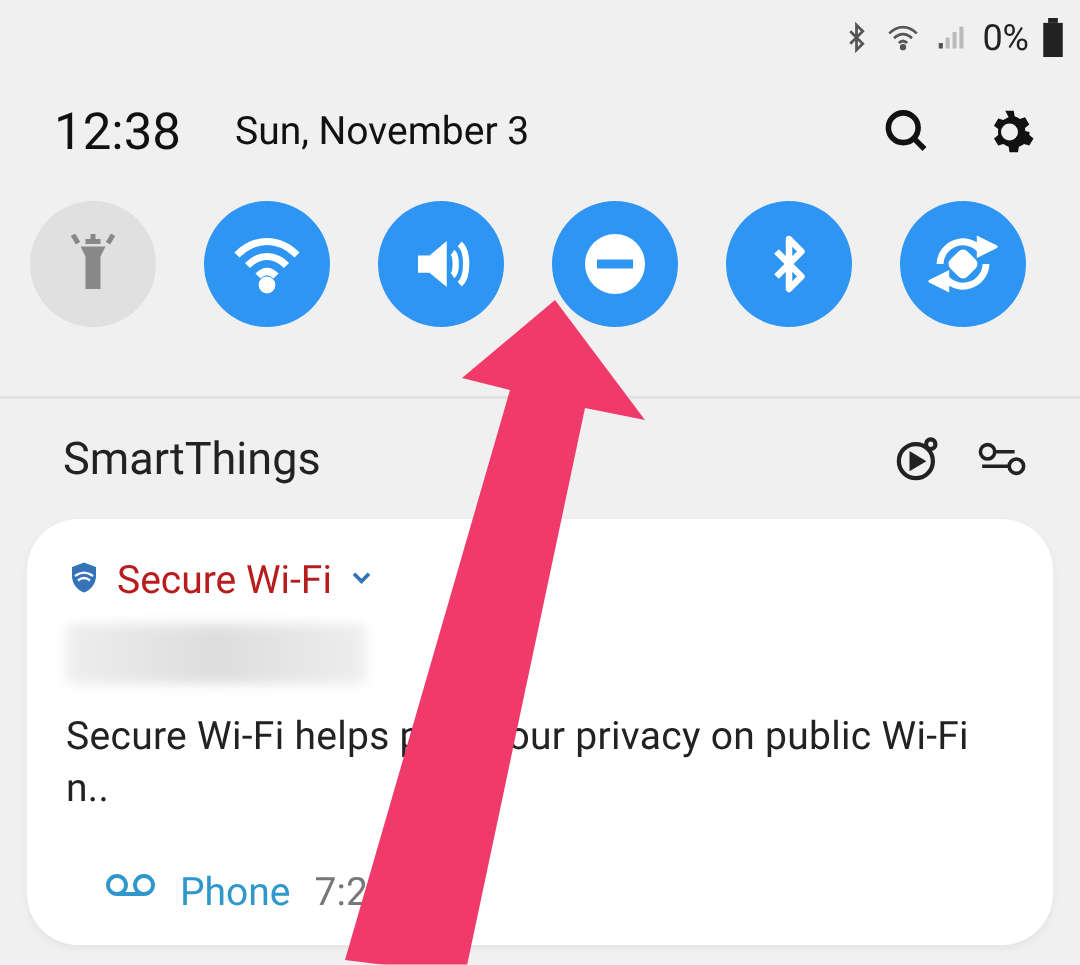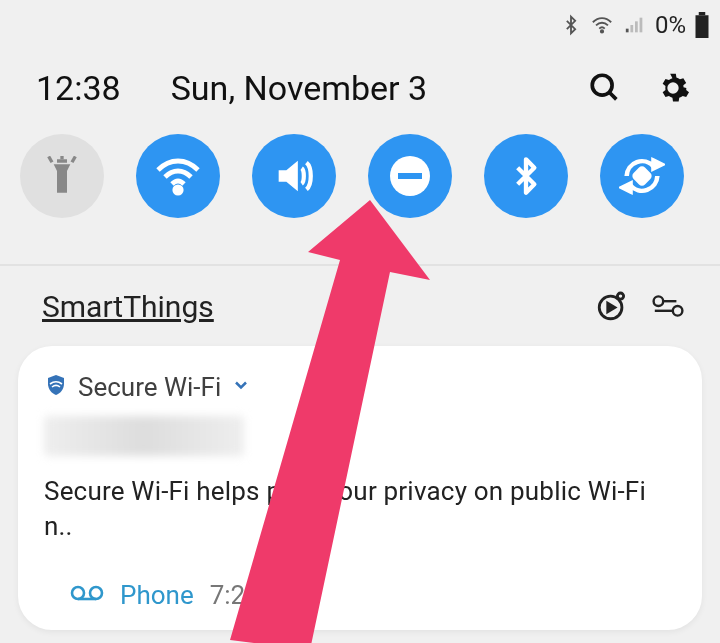--- a/index.html
+++ b/index.html
@@ -22,21 +22,21 @@
   .status-bar .glyph { color: #555; }
   .status-bar .battery-text { font-size: 24px; color: #222; }
   .status-bar svg { display: block; }
   .panel-header {
     display: flex;
     align-items: center;
     padding: 18px 28px 6px 36px;
     gap: 30px;
   }
   .time { font-size: 34px; color: #111; font-weight: 400; }
-  .date { font-size: 34px; color: #111; font-weight: 400; margin-left: 20px; }
+  .date { font-size: 26px; color: #111; font-weight: 400; margin-left: 6px; }
   .spacer { flex: 1; }
   .hdr-icon { width: 38px; height: 38px; display:flex; align-items:center; justify-content:center; }
   .qs-row {
     display: flex;
     align-items: center;
     gap: 32px;
     padding: 20px 20px 10px 20px;
   }
   .qs-toggle {
     width: 84px; height: 84px; border-radius: 50%;
@@ -47,42 +47,42 @@
   .handle {
     width: 40px; height: 6px; background: #c8c8c8; border-radius: 3px;
     margin: 12px auto 18px auto;
   }
   .divider { height: 2px; background: #e2e2e2; margin-top: 6px; }
   .smartthings-row {
     display: flex; align-items: center;
     padding: 22px 34px 22px 42px;
     gap: 20px;
   }
-  .st-title { font-size: 30px; color: #222; flex:1;text-decoration:underline; }
+  .st-title { font-size: 30px; color: #222; flex:1; }
   .st-icon { width:36px; height:36px; display:flex; align-items:center; justify-content:center; }
   .notif-card {
     background: #fff;
     margin: 0 18px;
     border-radius: 34px;
     padding: 26px 26px 20px 26px;
     box-shadow: 0 2px 6px rgba(0,0,0,0.06);
   }
   .notif-app-row { display:flex; align-items:center; gap:10px; }
-  .notif-app-name { font-size: 26px; color: #404040; }
+  .notif-app-name { font-size: 26px; color: #b91c1c; }
   .chev { color:#3573b8; }
   .notif-blur {
     width: 200px; height: 40px;
     margin: 14px 0 18px 0;
     background: linear-gradient(90deg,#eee,#ddd,#eee);
     filter: blur(4px);
     border-radius:4px;
   }
   .notif-text { font-size: 26px; color: #222; line-height: 1.35; letter-spacing: .2px; }
   .phone-row {
-    display:flex; align-items:center; gap:16px;
+    display:flex; gap:16px;
     padding: 36px 0 0 26px;
   }
   .phone-label { font-size: 26px; color:#2f97cc; }
   .phone-time { font-size: 26px; color:#777; }
   .arrow {
     position:absolute;
     left: 230px; top: 200px;
     width: 200px; height: 450px;
     pointer-events:none;
   }

